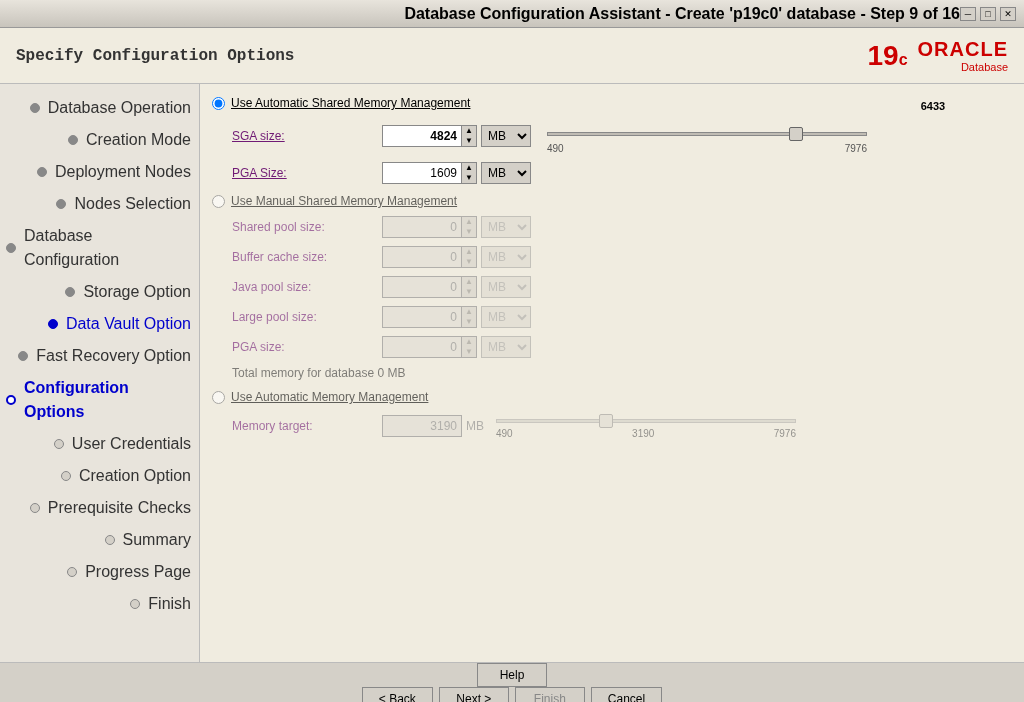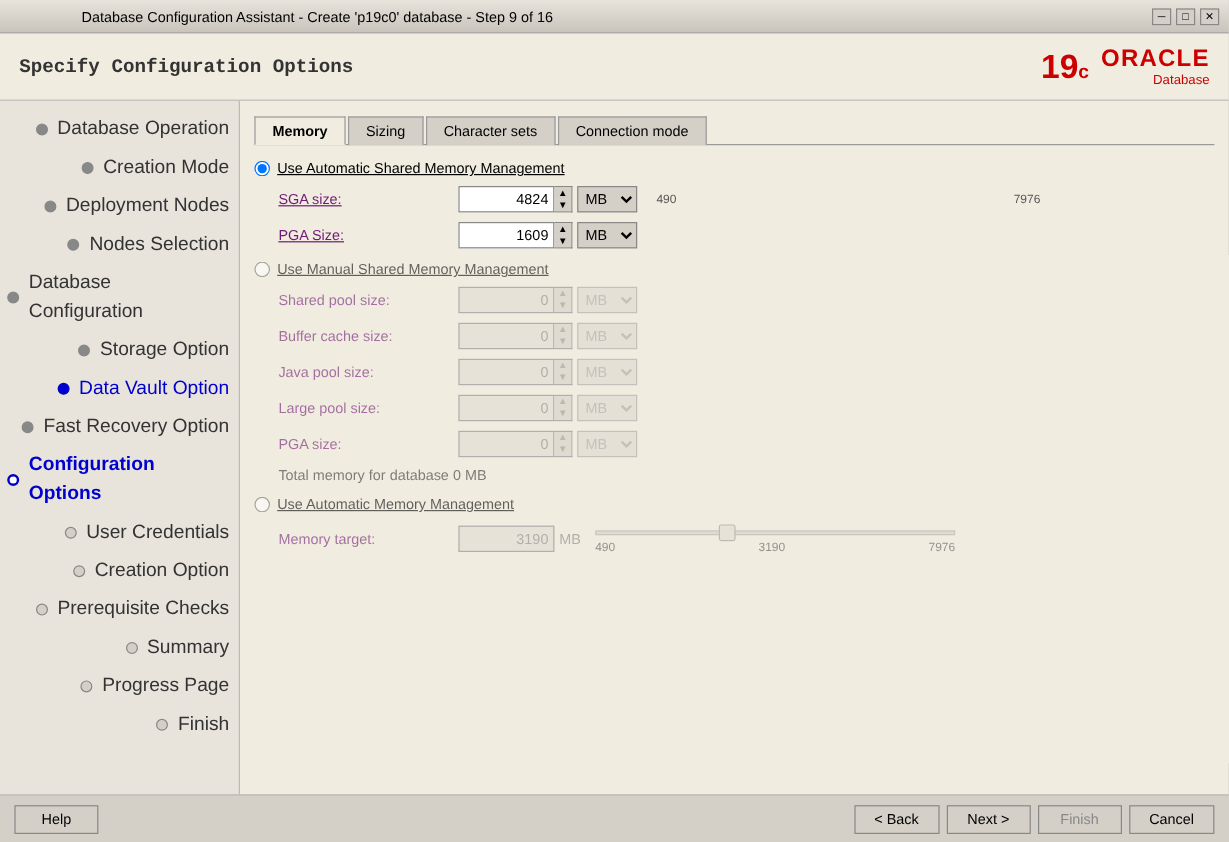--- a/index.html
+++ b/index.html
@@ -17,23 +17,23 @@
       background: linear-gradient(to bottom, #e8e4dc, #c8c4bc);
       border-bottom: 1px solid #999;
       height: 28px;
       display: flex;
       align-items: center;
       justify-content: space-between;
       padding: 0 8px;
     }
     .title-bar-title {
       flex: 1;
-      text-align: left;
-      font-size: 12px;
-      font-weight: normal;
+      text-align: right;
+      font-size: 16px;
+      font-weight: bold;
       color: #000;
     }
     .title-bar-buttons {
       display: flex;
       gap: 4px;
     }
     .title-bar-btn {
       width: 16px;
       height: 14px;
       background: #d4d0c8;
@@ -249,20 +249,21 @@
 
     
     .footer {
       background: #d4d0c8;
       border-top: 1px solid #bbb;
       height: 40px;
       display: flex;
       align-items: center;
       justify-content: space-between;
       padding: 0 12px;
+      flex-direction: column;
     }
     .footer-right {
       display: flex;
       gap: 6px;
     }
     .footer-btn {
       padding: 4px 16px;
       background: #d4d0c8;
       border: 1px solid #888;
       font-size: 12px;
@@ -407,48 +408,46 @@
         <span>Progress Page</span>
       </div>
       <div class="sidebar-item">
         <span class="bullet"></span>
         <span>Finish</span>
       </div>
     </div>
 
     <div class="main-panel">
 
-      <div class="tabs">
-        <div class="tab active">Memory</div>
-        <div class="tab">Sizing</div>
-        <div class="tab">Character sets</div>
-        <div class="tab">Connection mode</div>
-      </div>
 
       <div class="radio-section">
         <label class="radio-label active-radio">
           <input type="radio" name="memory-mode" checked="" style="">
           <span>Use Automatic Shared Memory Management</span>
         </label>
 
         <div class="form-row" style="align-items:center">
           <span class="form-label underline">SGA size:</span>
           <div class="input-spinner">
-            <input type="text" value="4824" style="width: 80px; height: 22px; border: 1px solid rgb(136, 136, 136); padding: 0px 4px; font-size: 12px; text-align: right; background: white;">
+            <input type="text" value="4824" style="width: 80px; height: 22px; border: 1px solid rgb(136, 136, 136); padding: 0px 4px; font-size: 12px; text-align: right; background: white; font-weight: bold;">
             <div class="spinner-btn">
               <button class="spinner-up">▲</button>
               <button class="spinner-down">▼</button>
             </div>
           </div>
           <select class="unit-select">
             <option>MB</option>
             <option>GB</option>
           </select>
 
           <div style="margin-left:16px;display:flex;flex-direction:column;flex:1">
+            <div style="position:relative;margin-bottom:4px">
+              <span style="position:absolute;top:-18px;left:83%;transform:translateX(-50%);font-size:11px;font-weight:bold">6433</span>
+              <input type="range" min="490" max="7976" value="6433" style="width: 320px; margin-top: 14px;">
+            </div>
             <div style="display:flex;justify-content:space-between;width:320px;font-size:10px;color:#555">
               <span>490</span>
               <span>7976</span>
             </div>
           </div>
         </div>
 
         <div class="form-row">
           <span class="form-label underline">PGA Size:</span>
           <div class="input-spinner">

